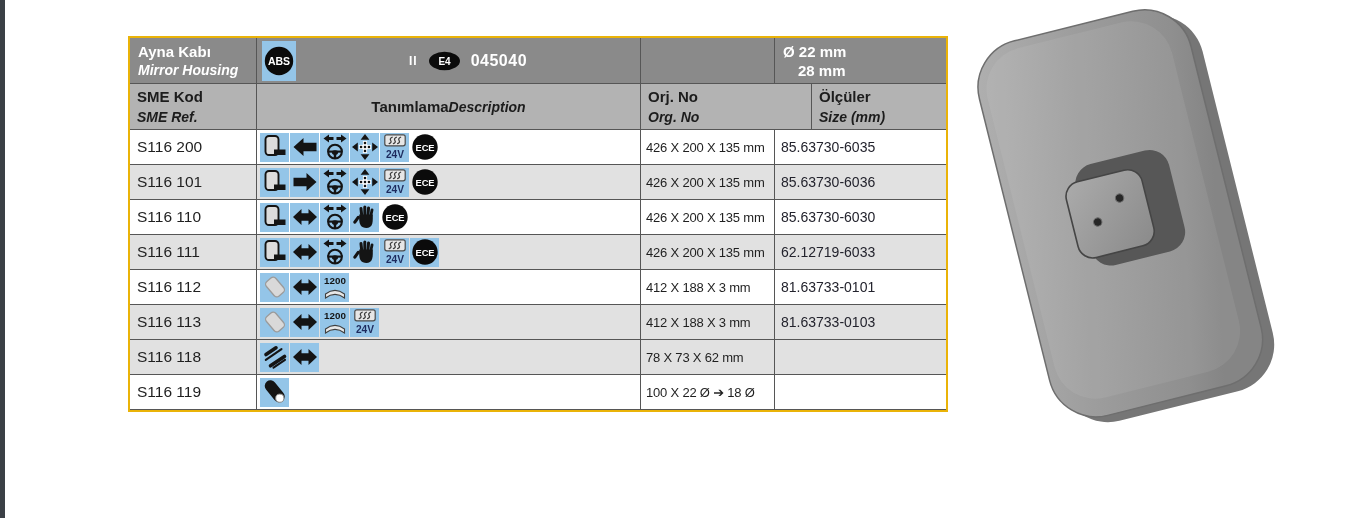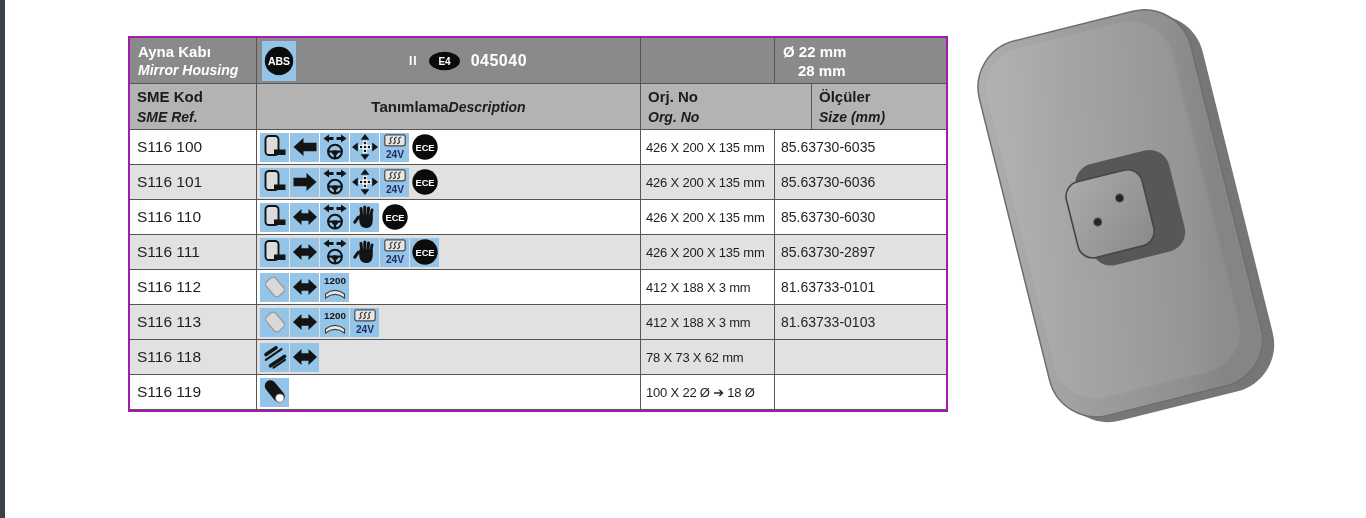--- a/index.html
+++ b/index.html
@@ -1,21 +1,21 @@
 <!DOCTYPE html>
 <html style="--blue: #94c5e8; --hdark: #8a8a8a; --hlight: #b3b3b3; --ralt: #e1e1e1; --leftbar: #3b4046;"><head>
 <meta charset="utf-8">
 <style>
   html,body{margin:0;padding:0;}
   body{font-family:"Liberation Sans",sans-serif;}
   #page{position:relative;width:1366px;height:518px;background:#fff;overflow:hidden;}
   #leftbar{position:absolute;left:0;top:0;width:5px;height:518px;background:var(--leftbar,#3b4046);}
 
   
-  #catalog{position:absolute;left:128px;top:36px;width:816px;border:2px solid #a21caf;background:#fff;}
+  #catalog{position:absolute;left:128px;top:36px;width:816px;border:2px solid #eab308;background:#fff;}
   .trow,.hrow{display:flex;box-sizing:border-box;}
   .cell{box-sizing:border-box;border-right:1px solid #565656;border-bottom:1px solid #565656;overflow:hidden;}
   .cell:last-child{border-right:none;}
   .c1{width:127px;}
   .c2{width:384px;}
   .c3{width:134px;}
   .c4{flex:1;}
 
   .hrow.dark .cell{background:var(--hdark,#8a8a8a);color:#fff;}
   .hrow.light .cell{background:var(--hlight,#b3b3b3);color:#1c1c1c;}
@@ -98,21 +98,21 @@
         <div class="t-sub">Org. No</div>
       </div>
       <div class="cell c3 th-left">
         <div class="t-main">Ölçüler</div>
         <div class="t-sub">Size (mm)</div>
       </div>
     </div>
 
     <div id="tbody">
         <div class="trow">
-          <div class="cell c1 code">S116 100</div>
+          <div class="cell c1 code">S116 200</div>
           <div class="cell c2 icons">
             <span class="ic">
               <svg viewBox="0 0 28 28">
                 <rect x="4.5" y="3" width="13" height="19" rx="3.5" fill="#dcdcdc" stroke="#141414" stroke-width="1.9"></rect>
                 <path d="M13 16.5 H24.5 V22 H13 Z" fill="#141414"></path>
               </svg>
             </span>
             <span class="ic">
               <svg viewBox="0 0 28 28">
                 <path d="M2.5 14 L12.5 5 V9.8 H25.5 V18.2 H12.5 V23 Z" fill="#141414"></path>
@@ -318,21 +318,21 @@
               </svg>
             </span>
             <span class="ic">
               <svg viewBox="0 0 28 28">
                 <circle cx="14" cy="14" r="12.7" fill="#0b0b0b"></circle>
                 <text x="14" y="17.6" text-anchor="middle" font-family="Liberation Sans,sans-serif" font-size="9.3" font-weight="bold" fill="#fff">ECE</text>
               </svg>
             </span>
           </div>
           <div class="cell c3 size">426 X 200 X 135 mm</div>
-          <div class="cell c4 org">85.63730-2897</div>
+          <div class="cell c4 org">62.12719-6033</div>
         </div>
         <div class="trow">
           <div class="cell c1 code">S116 112</div>
           <div class="cell c2 icons">
             <span class="ic">
               <svg viewBox="0 0 28 28">
                 <rect x="7.8" y="4.5" width="12.4" height="19" rx="3.6" fill="#d9d9d9" stroke="#9b9b9b" stroke-width="1.3" transform="rotate(-40 14 14)"></rect>
               </svg>
             </span>
             <span class="ic">

